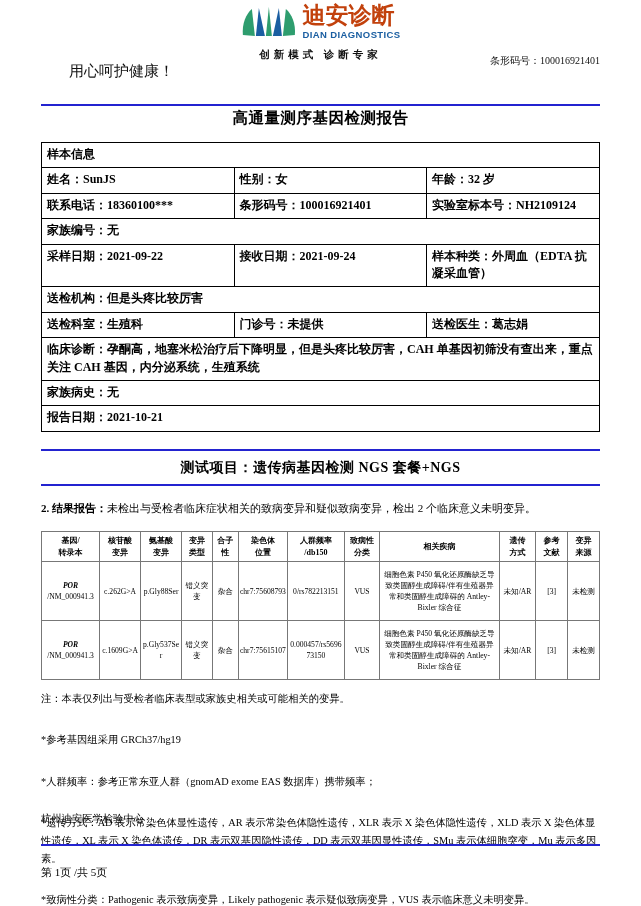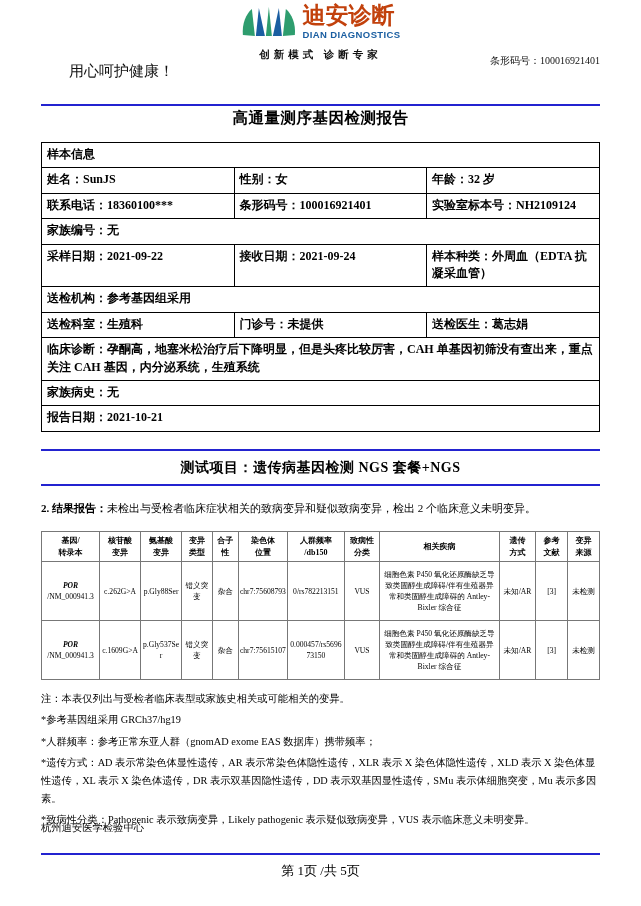--- a/index.html
+++ b/index.html
@@ -183,44 +183,43 @@
   }
   table.results td.disease {
     word-break: normal;
     padding: 3px 3px;
   }
   .rowtall td { height: 52px; }
 
   
   .note {
     font-size: 10.3px;
-    margin-top: 3px;
+    margin-top: 23px;
     line-height: 1.75;
   }
   .note-first { margin-top: 10px; }
 
   
   .footer {
     position: absolute;
     left: 41px;
     right: 41px;
     bottom: 26px;
   }
   .footer-row {
     display: flex;
     justify-content: space-between;
     align-items: center;
     font-size: 10.3px;
     padding-bottom: 18px;
   }
   .footer-rule { border-top: 2.2px solid #2323d0; }
   .page-num {
-    text-align: center;
-    font-size: 13px;
-    margin-top: 7px;
+    font-size: 11px;
+    margin-top: 19px;
   }
 </style>
 </head>
 <body>
 
 <div class="page">
 
   <div class="header">
 
     <div class="logo-wrap">
@@ -271,21 +270,21 @@
       </tr>
       <tr>
         <td colspan="3"><span class="lbl">家族编号：</span><span>无</span></td>
       </tr>
       <tr>
         <td><span class="lbl">采样日期：</span><span>2021-09-22</span></td>
         <td><span class="lbl">接收日期：</span><span>2021-09-24</span></td>
         <td><span class="lbl">样本种类：</span><span>外周血（EDTA 抗凝采血管）</span></td>
       </tr>
       <tr>
-        <td colspan="3"><span class="lbl">送检机构：</span><span>参考基因组采用</span></td>
+        <td colspan="3"><span class="lbl">送检机构：</span><span>但是头疼比较厉害</span></td>
       </tr>
       <tr>
         <td><span class="lbl">送检科室：</span><span>生殖科</span></td>
         <td><span class="lbl">门诊号：</span><span>未提供</span></td>
         <td><span class="lbl">送检医生：</span><span>葛志娟</span></td>
       </tr>
       <tr>
         <td colspan="3"><span class="lbl">临床诊断：</span><span>孕酮高，地塞米松治疗后下降明显，但是头疼比较厉害，CAH 单基因初筛没有查出来，重点关注 CAH 基因，内分泌系统，生殖系统</span></td>
       </tr>
       <tr>

